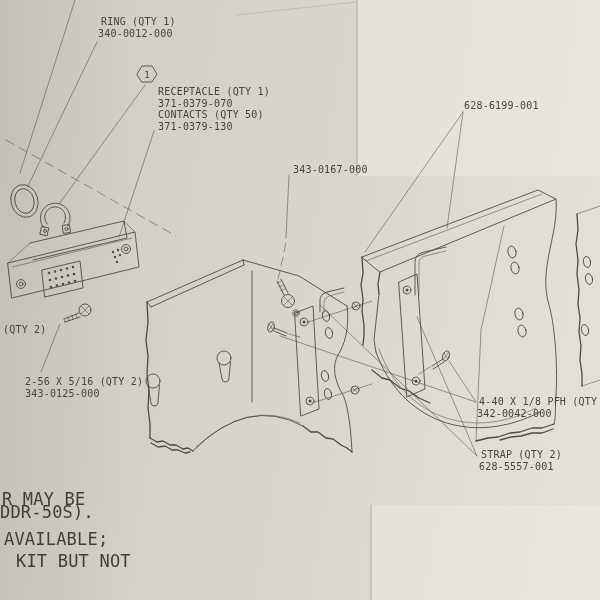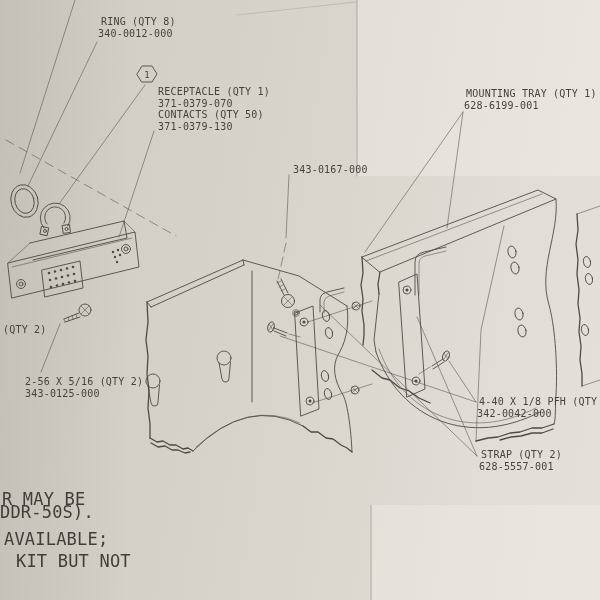--- a/index.html
+++ b/index.html
@@ -227,29 +227,28 @@
       <ellipse cx="589" cy="279" rx="3.5" ry="5.5" transform="rotate(-12 589 279)"></ellipse>
       <ellipse cx="585" cy="330" rx="3.5" ry="5.5" transform="rotate(-12 585 330)"></ellipse>
     </g>
 
     <g>
       <polygon points="137,74 142,66 152,66 157,74 152,82 142,82"></polygon>
       <text x="147" y="78" text-anchor="middle">1</text>
     </g>
   </svg>
 
-  <div class="lbl" style="left:101px;top:16px">RING (QTY 8)</div>
+  <div class="lbl" style="left:101px;top:16px">RING (QTY 1)</div>
   <div class="lbl" style="left:98px;top:28px">340-0012-000</div>
 
   <div class="lbl" style="left:158px;top:86px">RECEPTACLE (QTY 1)</div>
   <div class="lbl" style="left:158px;top:98px">371-0379-070</div>
   <div class="lbl" style="left:158px;top:109px">CONTACTS (QTY 50)</div>
   <div class="lbl" style="left:158px;top:121px">371-0379-130</div>
 
-  <div class="lbl" style="left:466px;top:88px">MOUNTING TRAY (QTY 1)</div>
   <div class="lbl" style="left:464px;top:100px">628-6199-001</div>
 
   <div class="lbl" style="left:293px;top:164px">343-0167-000</div>
 
   <div class="lbl" style="left:3px;top:324px">(QTY 2)</div>
 
   <div class="lbl" style="left:25px;top:376px">2-56 X 5/16 (QTY 2)</div>
   <div class="lbl" style="left:25px;top:388px">343-0125-000</div>
 
   <div class="lbl" style="left:479px;top:396px">4-40 X 1/8 PFH (QTY 2</div>

